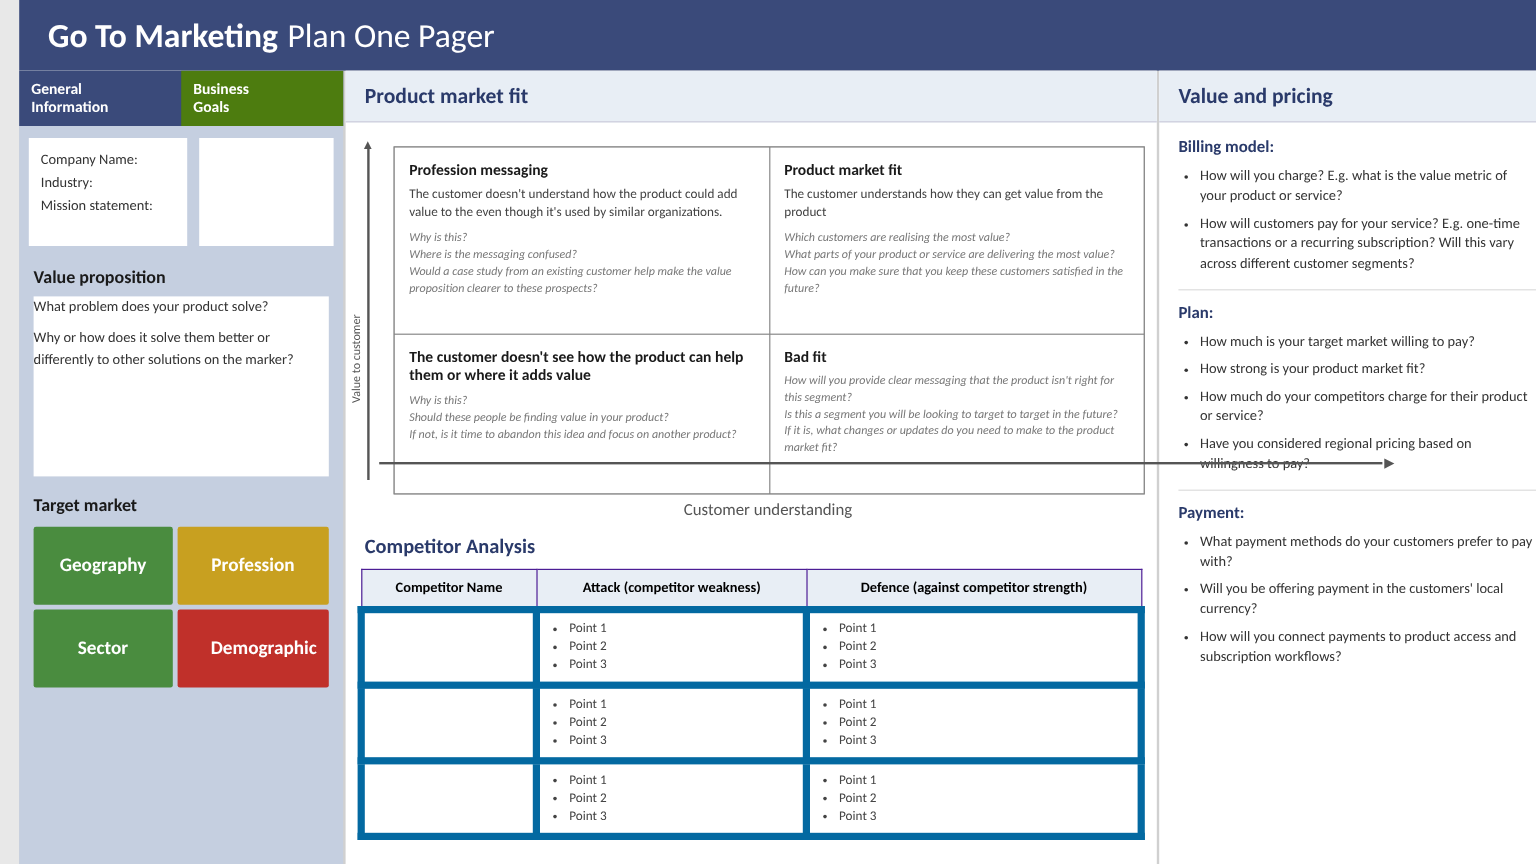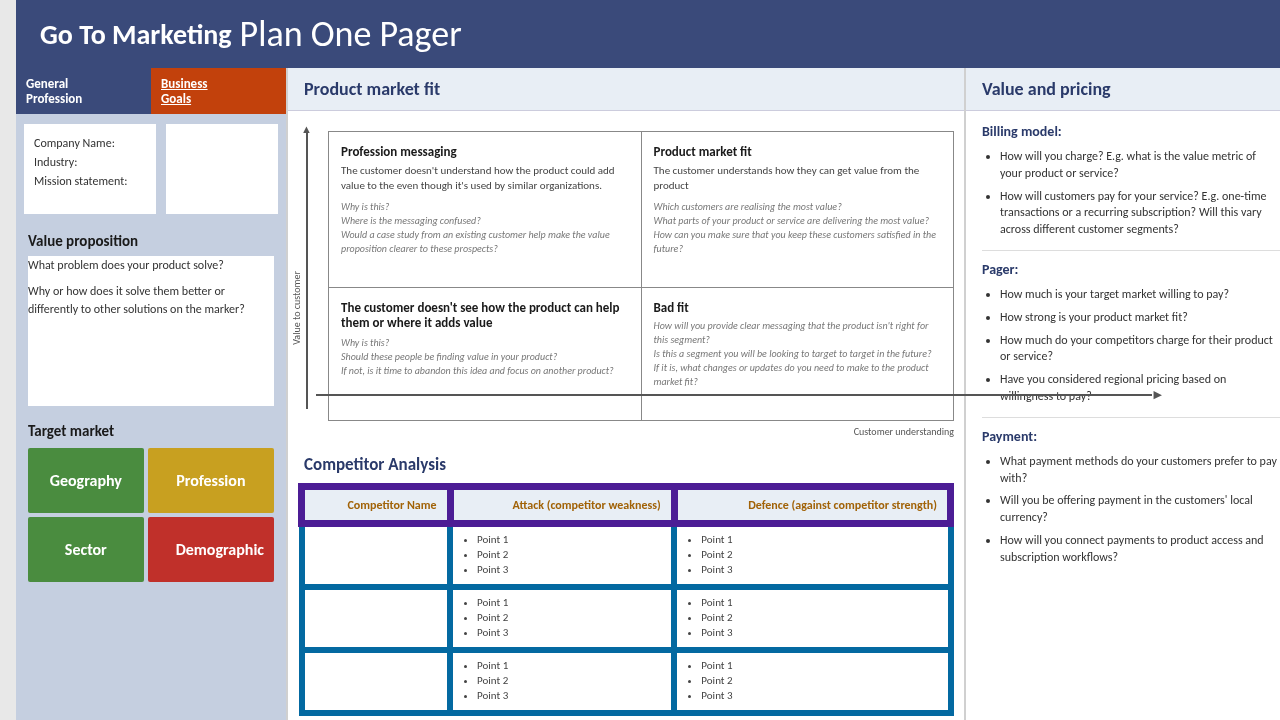--- a/index.html
+++ b/index.html
@@ -3,21 +3,21 @@
   <meta charset="utf-8">
   <style>
     * { box-sizing: border-box; margin: 0; padding: 0; }
     body { font-family: Calibri, Arial, sans-serif; background: #e8e8e8; width: 1280px; height: 720px; overflow: hidden; }
 
     .page { width: 1280px; height: 720px; display: flex; flex-direction: column; margin-left: 16px; }
 
     
     .header { background: #3a4a7a; color: white; padding: 12px 24px; display: flex; align-items: center; }
     .header-title-bold { font-size: 28px; font-weight: bold; }
-    .header-title-light { font-size: 36px; font-weight: 300; margin-left: 8px; }
+    .header-title-light { font-size: 28px; font-weight: 300; margin-left: 8px; }
 
     
     .main { display: flex; flex: 1; background: #d0d0d0; gap: 2px; }
 
     
     .left-panel { width: 270px; background: #c5cfe0; display: flex; flex-direction: column; padding: 0; flex-shrink: 0; }
 
     .left-tabs { display: flex; background: #3a4a7a; }
     .left-tab { flex: 1; padding: 8px 10px; color: white; font-size: 13px; font-weight: bold; cursor: pointer; }
 
@@ -46,21 +46,21 @@
     .pmf-matrix { display: grid; grid-template-columns: 1fr 1fr; gap: 1px; background: #888; border: 1px solid #888; margin-left: 30px; margin-top: 10px; height: 290px; }
     .pmf-cell { background: white; padding: 12px; font-size: 11px; overflow: hidden; }
     .pmf-cell-title { font-size: 13px; font-weight: bold; color: #1a1a1a; margin-bottom: 4px; }
     .pmf-cell-desc { font-size: 11px; color: #444; margin-bottom: 6px; line-height: 1.4; }
     .pmf-cell-italic { font-style: italic; color: #777; font-size: 10px; line-height: 1.4; }
 
     
     .competitor-section { padding: 0 10px 10px; flex: 1; }
     .competitor-title { font-size: 17px; font-weight: bold; color: #2a3a6a; padding: 8px 6px; }
     .competitor-table { width: 100%; border-collapse: collapse; font-size: 11px; }
-    .competitor-table th { background: #e8eef5; padding: 8px 10px; text-align: right; border: 7px solid #4c1d95; font-size: 12px; font-weight: bold; color: #a16207; }
+    .competitor-table th { background: #e8eef5; padding: 8px 10px; text-align: center; border: 1px solid #4c1d95; font-size: 12px; font-weight: bold; color: #000000; }
     .competitor-table td { padding: 6px 10px; border: 6px solid #0369a1; vertical-align: top; }
     .competitor-table td ul { padding-left: 14px; }
     .competitor-table td li { margin-bottom: 2px; color: #444; }
 
     
     .right-panel { width: 330px; background: white; display: flex; flex-direction: column; flex-shrink: 0; padding: 0; }
     .right-title { background: #e8eef5; padding: 10px 16px; font-size: 18px; font-weight: bold; color: #2a3a6a; border-bottom: 1px solid #ccd; }
     .right-content { padding: 12px 16px; overflow-y: auto; flex: 1; }
 
     .pricing-section-title { font-size: 14px; font-weight: bold; color: #2a3a6a; margin-bottom: 8px; margin-top: 10px; }
@@ -79,22 +79,22 @@
     <span class="header-title-bold">Go To Marketing</span>
     <span class="header-title-light">Plan One Pager</span>
   </div>
 
   <div class="main">
 
     <div class="left-panel">
 
       <div class="left-tabs">
         <div class="left-tab" style="white-space:pre-line;">General
-Profession</div>
-        <div class="left-tab" style="background:#c2410c; white-space:pre-line;text-decoration:underline;">Business
+Information</div>
+        <div class="left-tab" style="background:#4d7c0f; white-space:pre-line;">Business
 Goals</div>
       </div>
 
       <div class="general-business-row">
         <div style="flex:1; background:white; margin:8px 4px 8px 8px; padding:10px; min-height:90px; font-size:12px; color:#333; line-height:1.6; white-space:pre-line;">Company Name:
 Industry:
 Mission statement:</div>
         <div style="flex:1; background:white; margin:8px 8px 8px 4px; min-height:90px;"></div>
       </div>
 
@@ -160,21 +160,21 @@
           </div>
 
           <div class="pmf-cell">
             <div class="pmf-cell-title">Bad fit</div>
             <div class="pmf-cell-italic" style="white-space:pre-line;">How will you provide clear messaging that the product  isn't right for this segment?
 Is this  a segment you will be looking to target to target in the future?
 If it is, what changes or  updates  do you need to make to the product market fit?</div>
           </div>
         </div>
 
-        <div style="text-align:right; font-size:10px; color:#555; margin-top:4px; margin-left:28px;">Customer understanding</div>
+        <div style="text-align:center; font-size:14px; color:#555; margin-top:4px; margin-left:28px;">Customer understanding</div>
       </div>
 
       <div class="competitor-section">
         <div class="competitor-title">Competitor Analysis</div>
         <table class="competitor-table">
           <thead>
             <tr>
               <th>Competitor Name</th>
               <th>Attack (competitor weakness)</th>
               <th>Defence (against competitor strength)</th>
@@ -243,21 +243,21 @@
       <div class="right-content">
 
         <div class="pricing-section-title" style="color:#2a3a6a;">Billing model:</div>
         <ul class="pricing-list" id="billing-list">
             <li>How will you charge? E.g. what is the value metric of your product or service?</li>
             <li>How will customers pay for your service? E.g. one-time transactions or a recurring subscription? Will this vary across different customer segments?</li>
           </ul>
 
         <hr class="divider">
 
-        <div class="pricing-section-title" style="color:#2a3a6a;">Pager:</div>
+        <div class="pricing-section-title" style="color:#2a3a6a;">Plan:</div>
         <ul class="pricing-list" id="cost-list">
             <li>How much is your target market willing to pay?</li>
             <li>How strong is your product market fit?</li>
             <li>How much do your competitors charge for their product or service?</li>
             <li>Have you considered regional pricing based on willingness to pay?</li>
           </ul>
 
         <hr class="divider">
 
         <div class="pricing-section-title" style="color:#2a3a6a;">Payment:</div>

